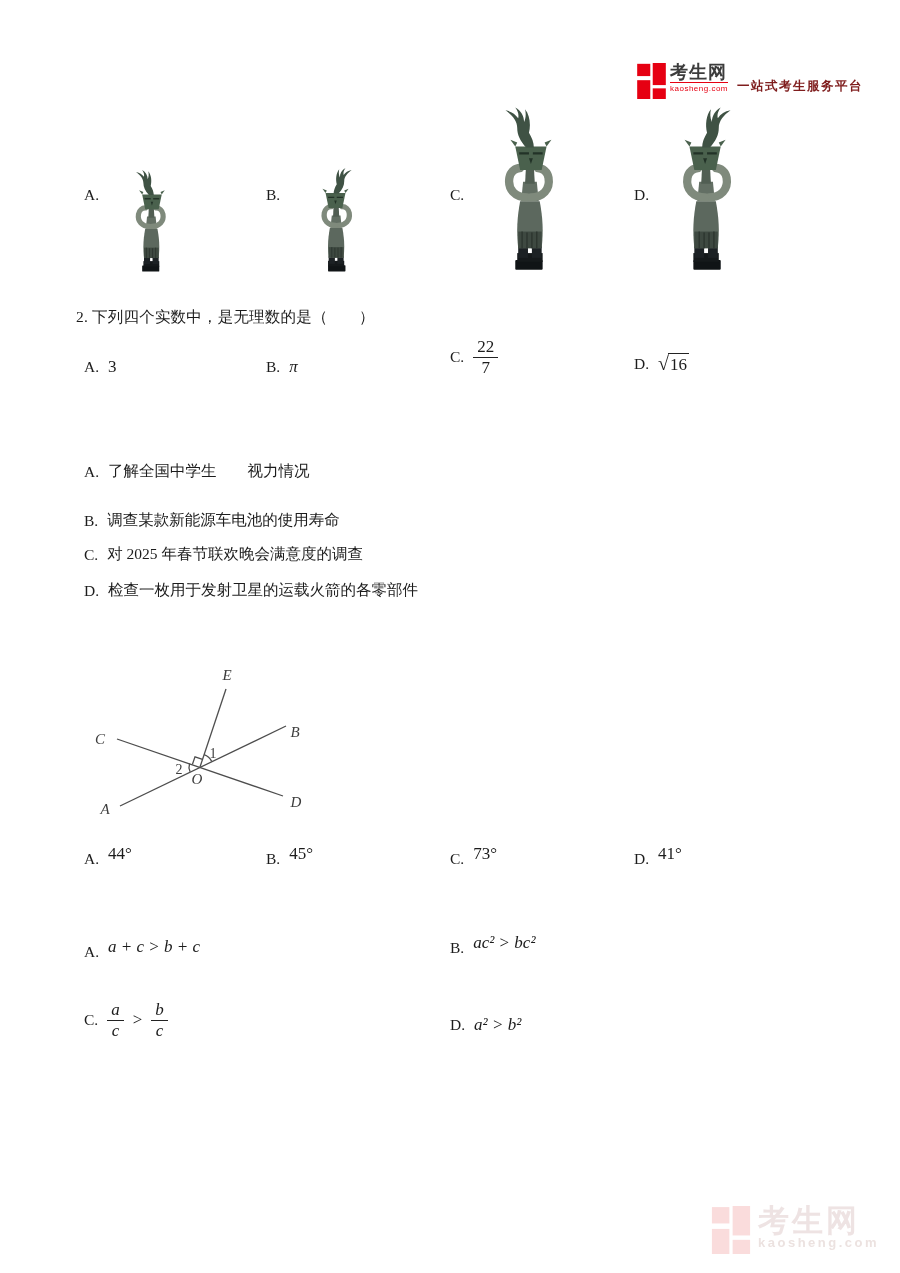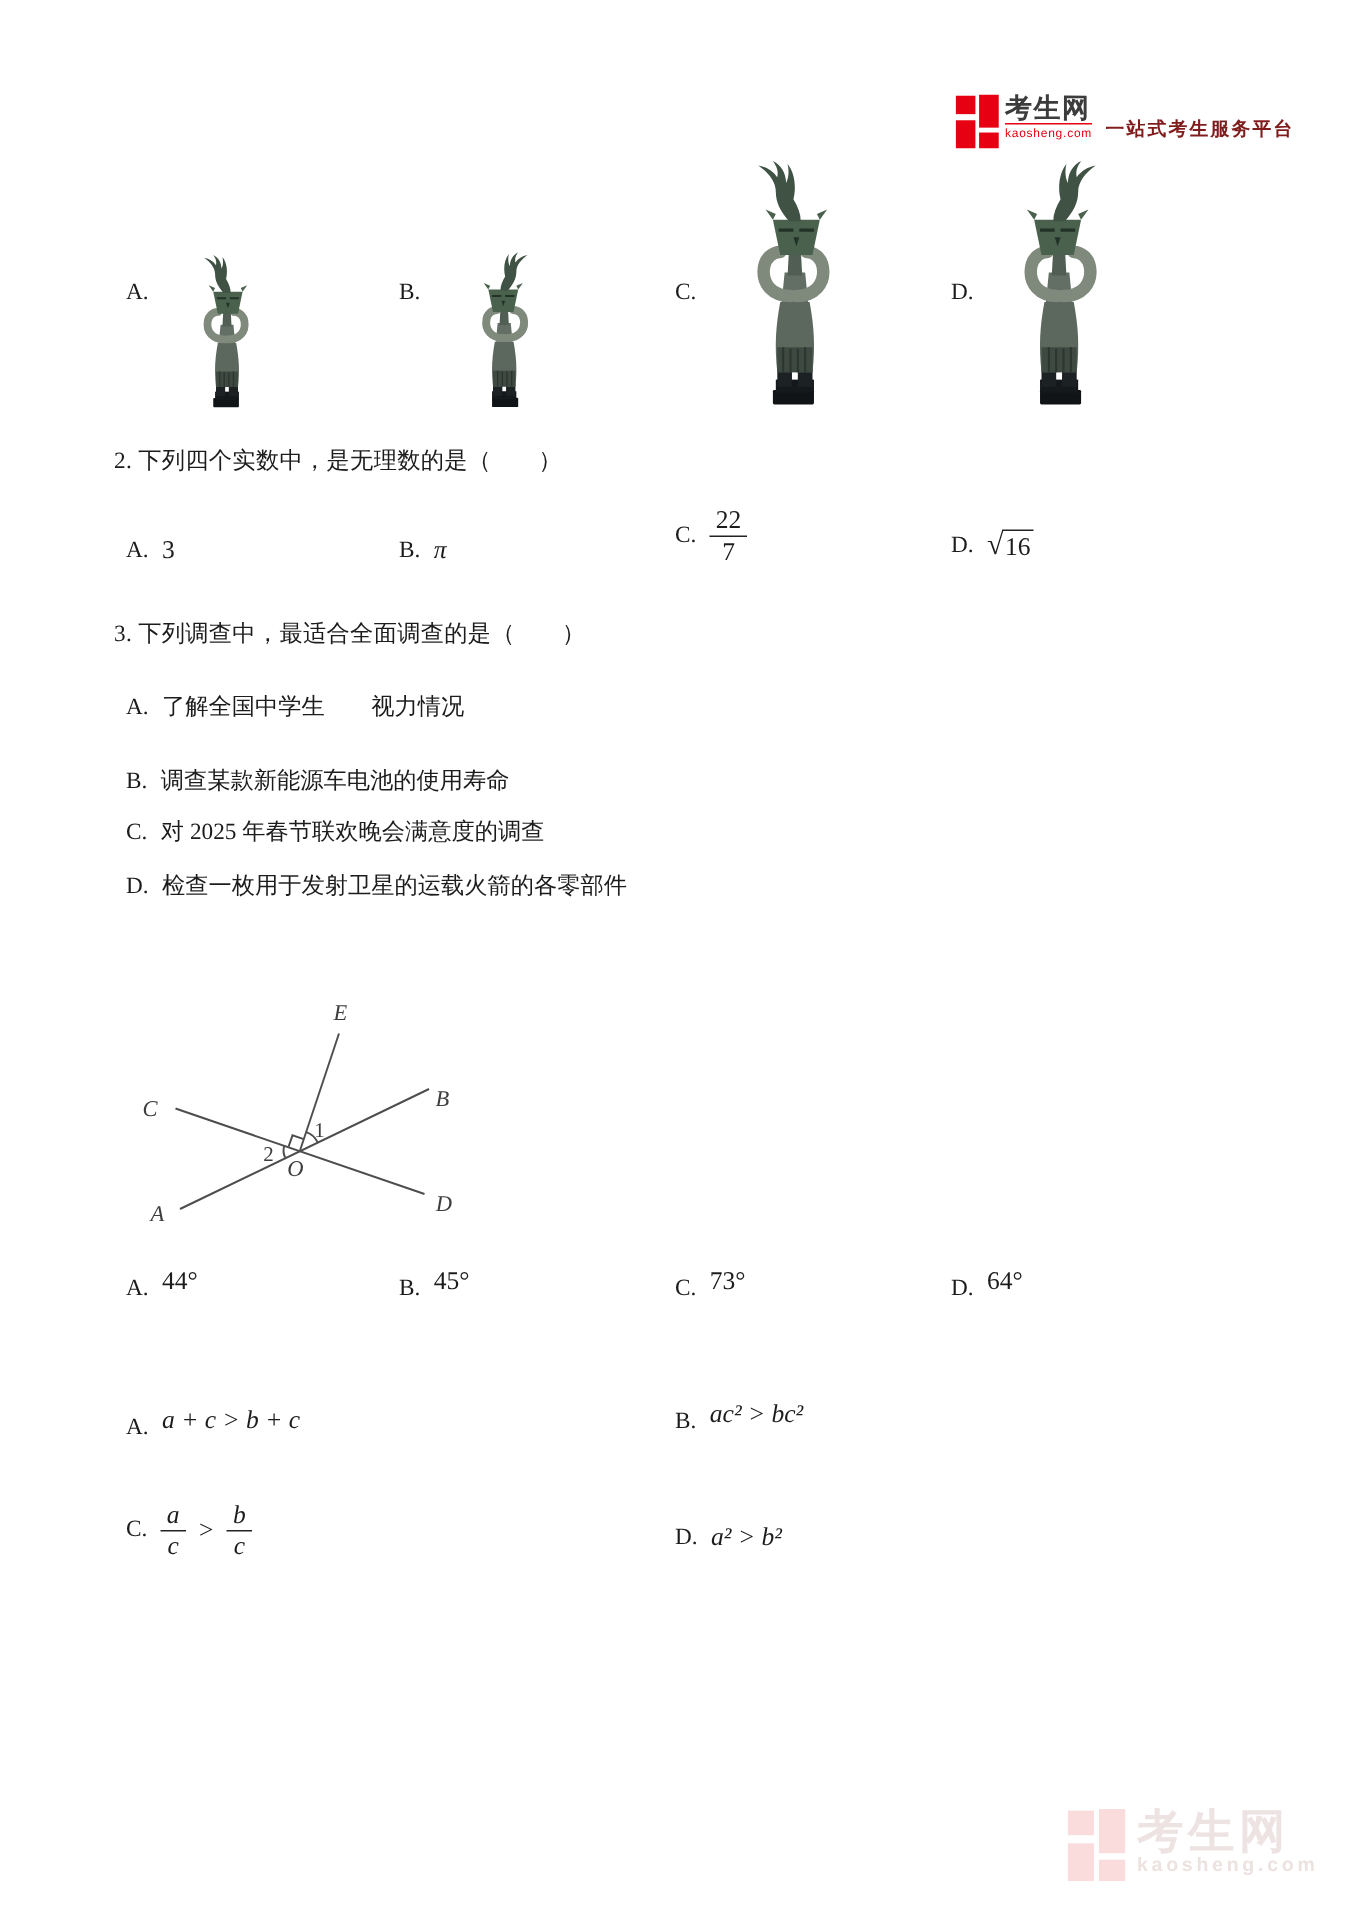--- a/index.html
+++ b/index.html
@@ -118,21 +118,21 @@
     <svg viewBox="0 0 90 170">
         <use href="#statue-g"></use>
       </svg>
   </div>
   <div class="abs statue" style="left:665px;top:107px;width:88px;height:167px">
     <svg viewBox="0 0 90 170">
         <use href="#statue-g" transform="translate(90 0) scale(-1 1)"></use>
       </svg>
   </div>
 
-  <div class="abs stem" style="left:76px;top:297px">2. 下列四个实数中，是无理数的是（　　）</div>
+  <div class="abs stem" style="left:76px;top:307px">2. 下列四个实数中，是无理数的是（　　）</div>
   <div class="abs opt-row" style="left:84px;top:357px">
     <span class="opt-label">A.</span>
     <span class="val">3</span>
   </div>
   <div class="abs opt-row" style="left:266px;top:357px">
     <span class="opt-label">B.</span>
     <span class="val math">π</span>
   </div>
   <div class="abs opt-row" style="left:450px;top:331px;height:52px">
     <span class="opt-label">C.</span>
@@ -142,21 +142,20 @@
     </span>
   </div>
   <div class="abs opt-row" style="left:634px;top:353px">
     <span class="opt-label">D.</span>
     <span class="sqrt">
       <span class="rsign">√</span>
       <span class="radicand">16</span>
     </span>
   </div>
 
-  <div class="abs stem" style="left:76px;top:412px">3. 下列调查中，最适合全面调查的是（　　）</div>
   <div class="abs opt-row" style="left:84px;top:461px">
     <span class="opt-label">A.</span>
     <span class="opt-text">了解全国中学生　　视力情况</span>
   </div>
   <div class="abs opt-row" style="left:84px;top:510px">
     <span class="opt-label">B.</span>
     <span class="opt-text">调查某款新能源车电池的使用寿命</span>
   </div>
   <div class="abs opt-row" style="left:84px;top:544px">
     <span class="opt-label">C.</span>
@@ -194,21 +193,21 @@
   <div class="abs opt-row" style="left:266px;top:849px">
     <span class="opt-label">B.</span>
     <span class="val raised">45°</span>
   </div>
   <div class="abs opt-row" style="left:450px;top:849px">
     <span class="opt-label">C.</span>
     <span class="val raised">73°</span>
   </div>
   <div class="abs opt-row" style="left:634px;top:849px">
     <span class="opt-label">D.</span>
-    <span class="val raised">64°</span>
+    <span class="val raised">41°</span>
   </div>
 
   <div class="abs opt-row" style="left:84px;top:942px">
     <span class="opt-label">A.</span>
     <span class="val math raised">a + c &gt; b + c</span>
   </div>
   <div class="abs opt-row" style="left:450px;top:938px">
     <span class="opt-label">B.</span>
     <span class="val math raised">ac² &gt; bc²</span>
   </div>

